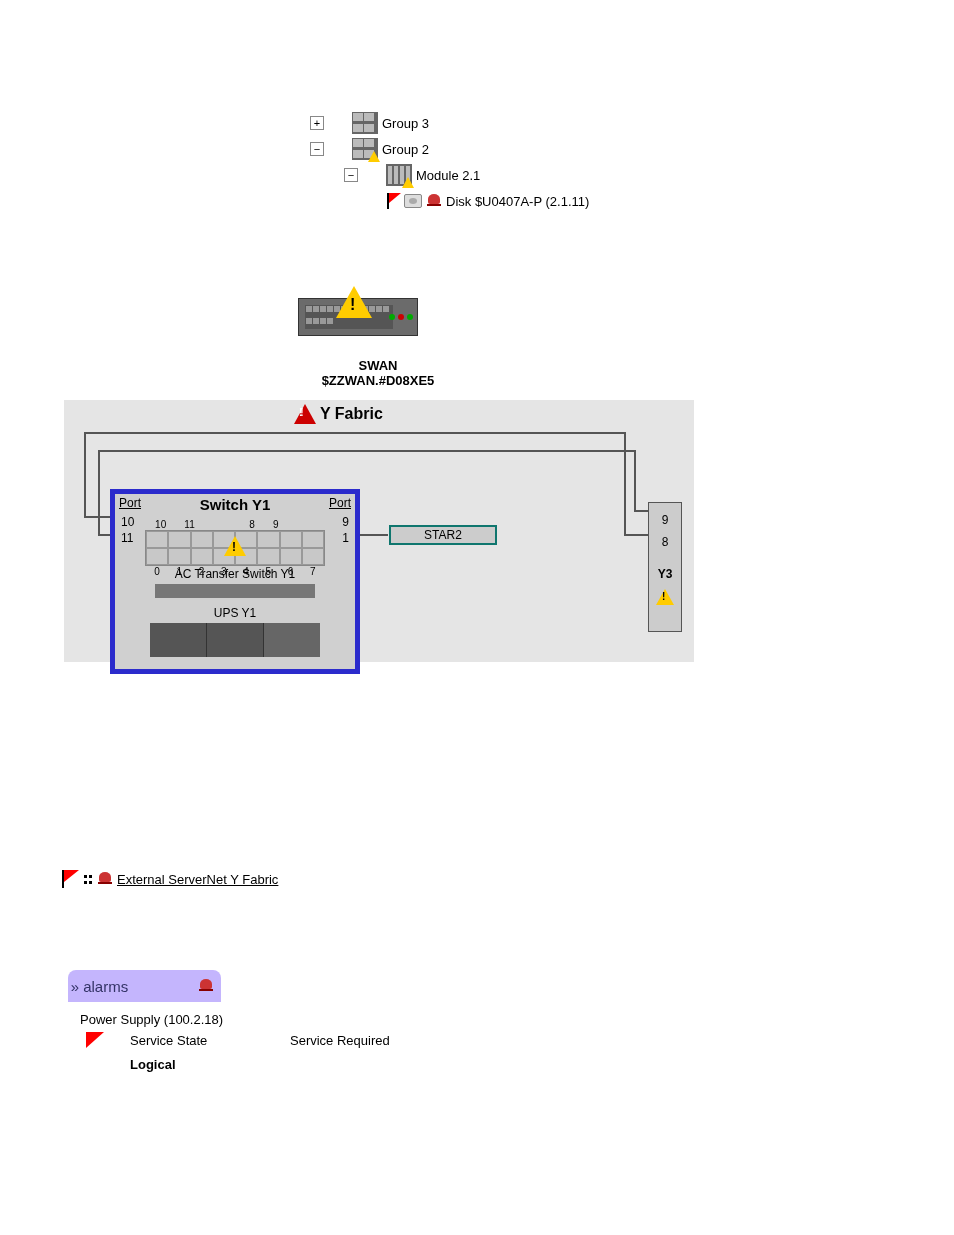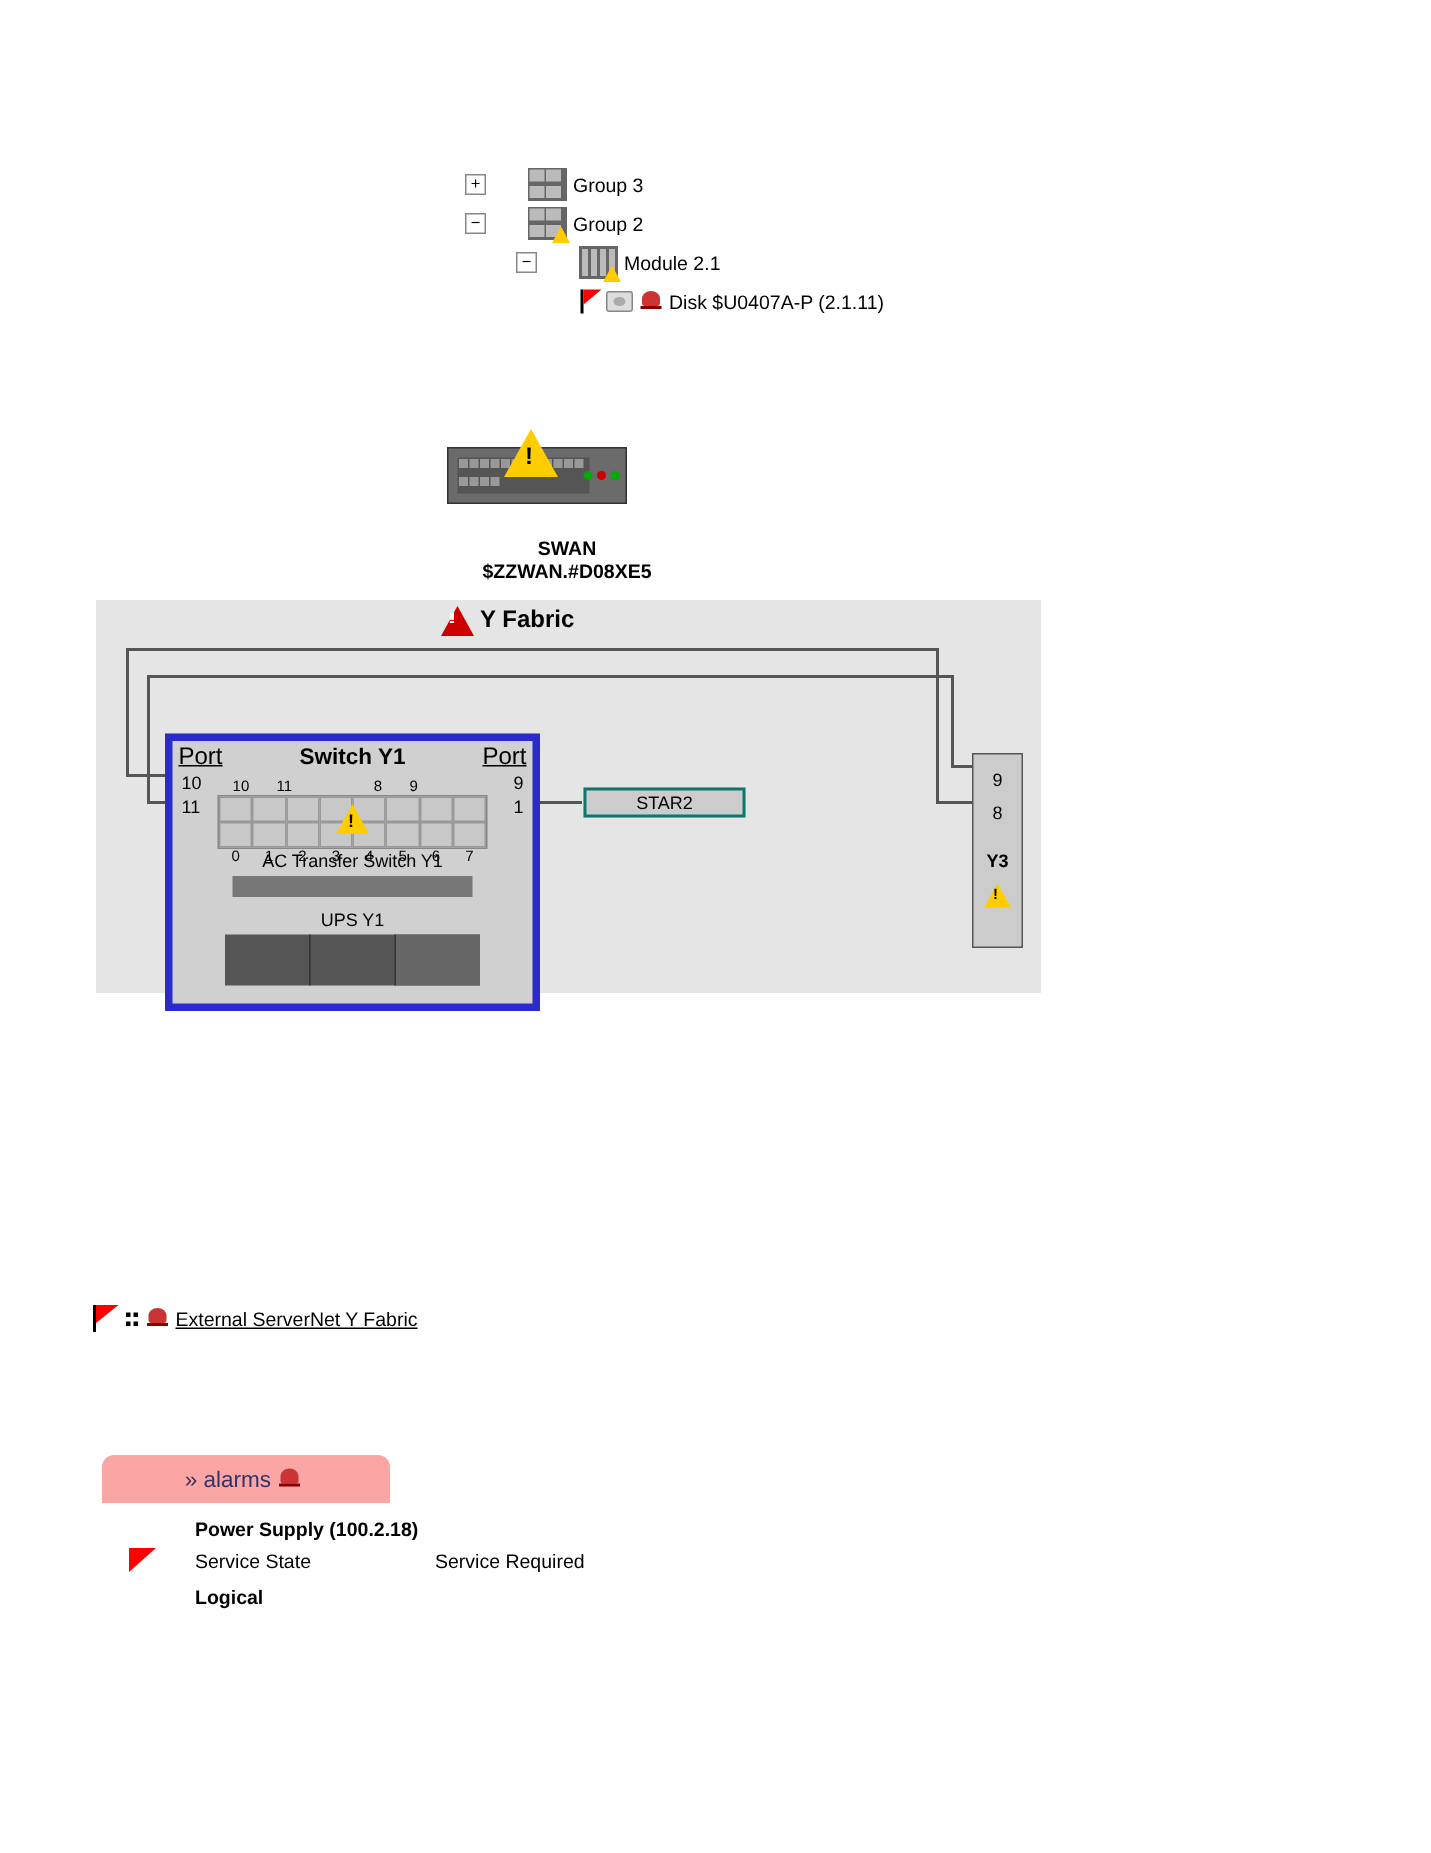--- a/index.html
+++ b/index.html
@@ -200,21 +200,21 @@
     font-weight:bold; font-size:16px;
   }
   .switch-panel {
     position:absolute; left:110px; top:489px;
     width:250px; height:185px;
     background:#d0d0d0;
     border:5px solid #2b2bcc;
   }
   .switch-panel .hdr { font-weight:bold; text-align:center; font-size:15px; padding-top:2px; }
   .switch-panel .port-label {
-    position:absolute; text-decoration:underline; font-size:16px;
+    position:absolute; text-decoration:underline; font-size:12px;
   }
   .switch-panel .port-list {
     position:absolute; font-size:12px; line-height:16px;
   }
   .switch-block {
     position:absolute;
     left:30px; top:36px;
     width:180px; height:36px;
     background:#c8c8c8;
     border:1px solid #888;
@@ -318,24 +318,24 @@
   .tab {
     height:32px; display:flex; align-items:center; justify-content:center;
     font-size:15px; cursor:pointer;
     border-radius: 8px 8px 0 0;
   }
   .tab.attributes {
     background:#2b2b7a; color:#fff; font-weight:bold;
     width:182px;
   }
   .tab.alarms {
-    background:#fca5a5; color:#336; width:192px;
+    background:#c4b5fd; color:#336; width:153px;gap:33px;
   }
   .attr-block { left:80px; top:1012px; }
-  .attr-title { font-weight:bold; margin-left:50px; }
+  .attr-title { font-weight:normal; }
   .attr-row { display:flex; align-items:center; height:26px; }
   .attr-row .icon { width:30px; display:inline-flex; justify-content:center; }
   .attr-row .k { width:160px; margin-left:20px; }
   .attr-row .v { }
   .red-flag-sm {
     display:inline-block;
     width:0;height:0;
     border-top:16px solid red;
     border-right:18px solid transparent;
   }

